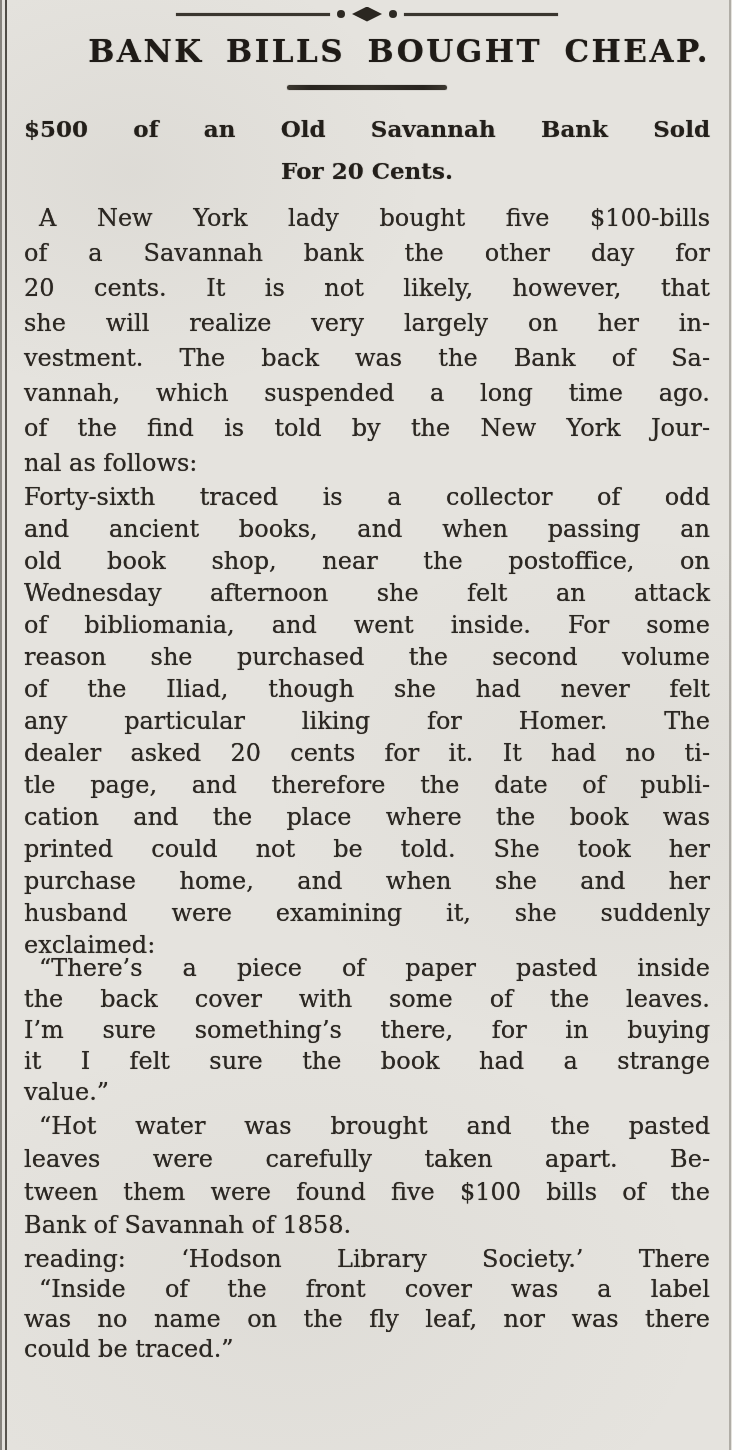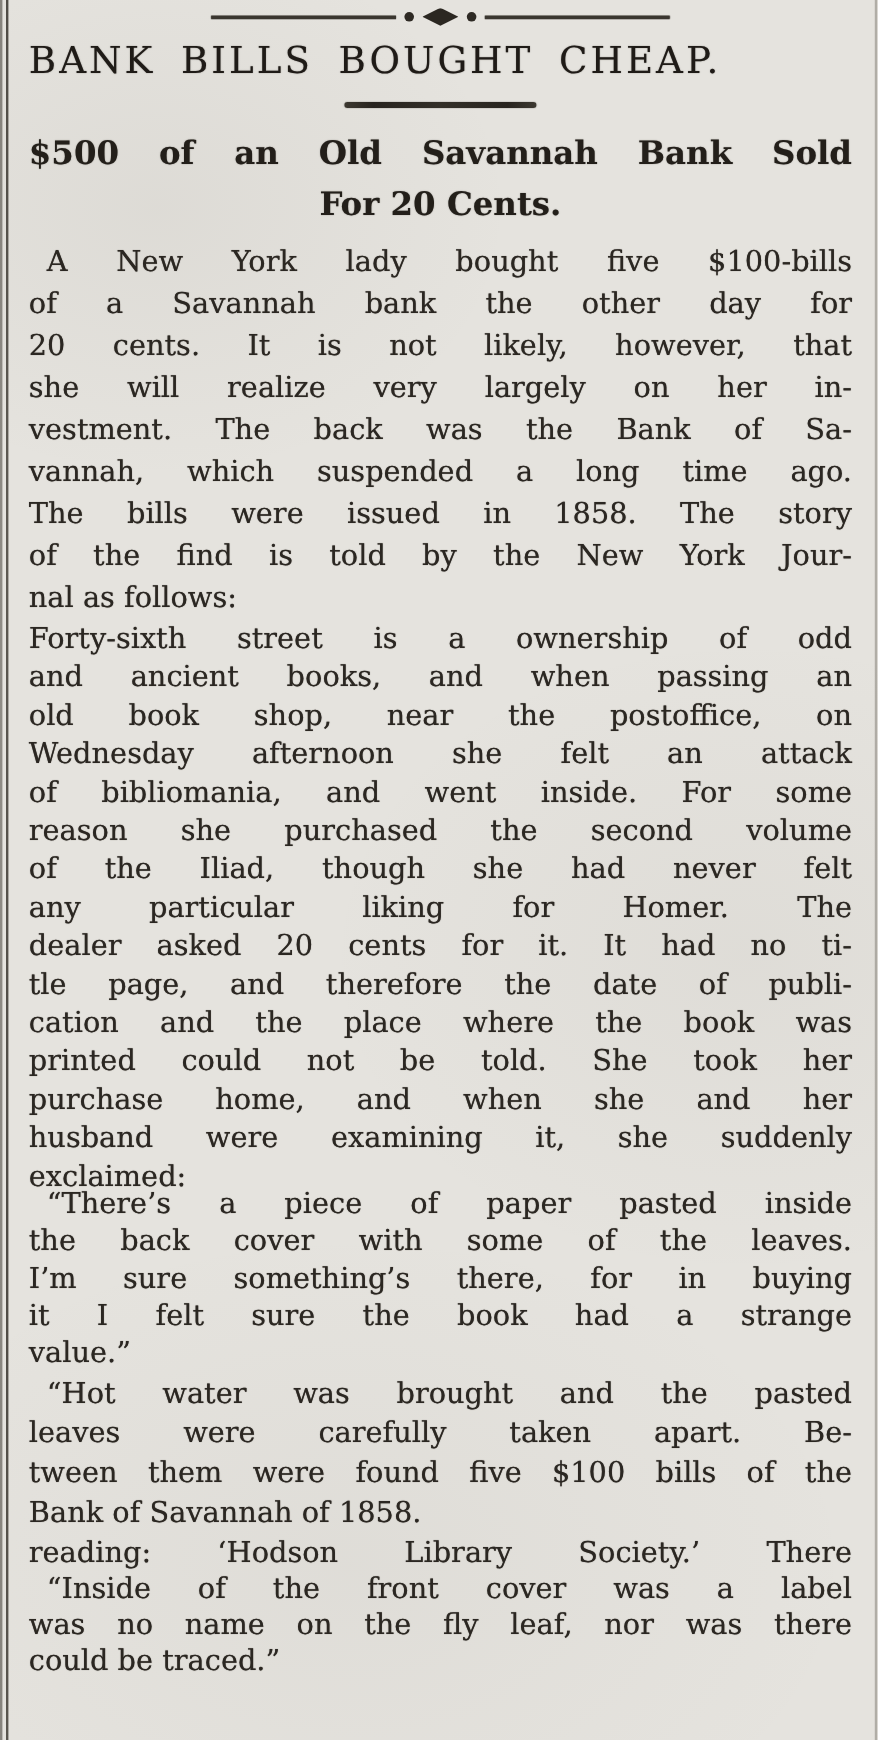--- a/index.html
+++ b/index.html
@@ -26,33 +26,33 @@
 
   .ornament { display: flex; align-items: center; width: 382px; margin: 6px auto 0; height: 16px; }
   .orn-line { flex: 1; height: 3px; background: #3a362f; box-shadow: 0 0 1px rgba(40,36,30,.8); }
   .orn-dot { width: 8px; height: 8px; border-radius: 50%; background: #2e2a24; margin: 0 7px; flex: none; }
   .orn-diamond {
     width: 30px; height: 15px; background: #2b2721; flex: none;
     clip-path: polygon(50% 0, 100% 50%, 50% 100%, 0 50%);
   }
 
   .headline {
-    margin: 10px 0 0; text-align: left;
-    font-size: 31px; font-weight: normal; line-height: 38px;
+    margin: 10px 0 0; text-align: right;
+    font-size: 31px; font-weight: bold; line-height: 38px;
     letter-spacing: 2.5px; word-spacing: 9px;
     color: #1f1b17; text-shadow: 0 0 1px rgba(30,26,20,.55);
   }
   .divider-short {
     width: 160px; height: 5px; margin: 15px auto 0;
     background: linear-gradient(90deg, #3c3830, #28241f 15%, #332f28 50%, #28241f 85%, #3c3830);
     border-radius: 3px; box-shadow: 0 0 1px rgba(30,26,20,.7);
   }
 
   .subhead {
-    margin-top: 18px; font-weight: bold; font-size: 27px; line-height: 42px;
+    margin-top: 18px; font-weight: bold; font-size: 23px; line-height: 42px;
     color: #231f1a; text-shadow: 0 0 1px rgba(30,26,20,.5);
   }
   .subhead .sh1 { text-align: justify; text-align-last: justify; }
   .subhead .sh2 { text-align: center; }
 
   .body-text {
     margin-top: 9px; font-size: 24px; color: #2b2722;
     text-shadow: 0 0 0.7px rgba(40,35,28,.75);
   }
   .para { margin: 0; }
@@ -94,27 +94,26 @@
 
     <div class="body-text">
 
       <div class="para p1">
         <div class="tl indent">A New York lady bought five $100-bills</div>
         <div class="tl">of a Savannah bank the other day for</div>
         <div class="tl">20 cents. It is not likely, however, that</div>
         <div class="tl">she will realize very largely on her in-</div>
         <div class="tl">vestment. The back was the Bank of Sa-</div>
         <div class="tl">vannah, which suspended a long time ago.</div>
-        <div class="tl">The bills were issued in 1858. The story</div>
         <div class="tl">of the find is told by the New York Jour-</div>
         <div class="tl last">nal as follows:</div>
       </div>
 
       <div class="para p2">
-        <div class="tl">Forty-sixth street is a ownership of odd</div>
+        <div class="tl">Forty-sixth traced is a collector of odd</div>
         <div class="tl">and ancient books, and when passing an</div>
         <div class="tl">old book shop, near the postoffice, on</div>
         <div class="tl">Wednesday afternoon she felt an attack</div>
         <div class="tl">of bibliomania, and went inside. For some</div>
         <div class="tl">reason she purchased the second volume</div>
         <div class="tl">of the Iliad, though she had never felt</div>
         <div class="tl">any particular liking for Homer. The</div>
         <div class="tl">dealer asked 20 cents for it. It had no ti-</div>
         <div class="tl">tle page, and therefore the date of publi-</div>
         <div class="tl">cation and the place where the book was</div>

